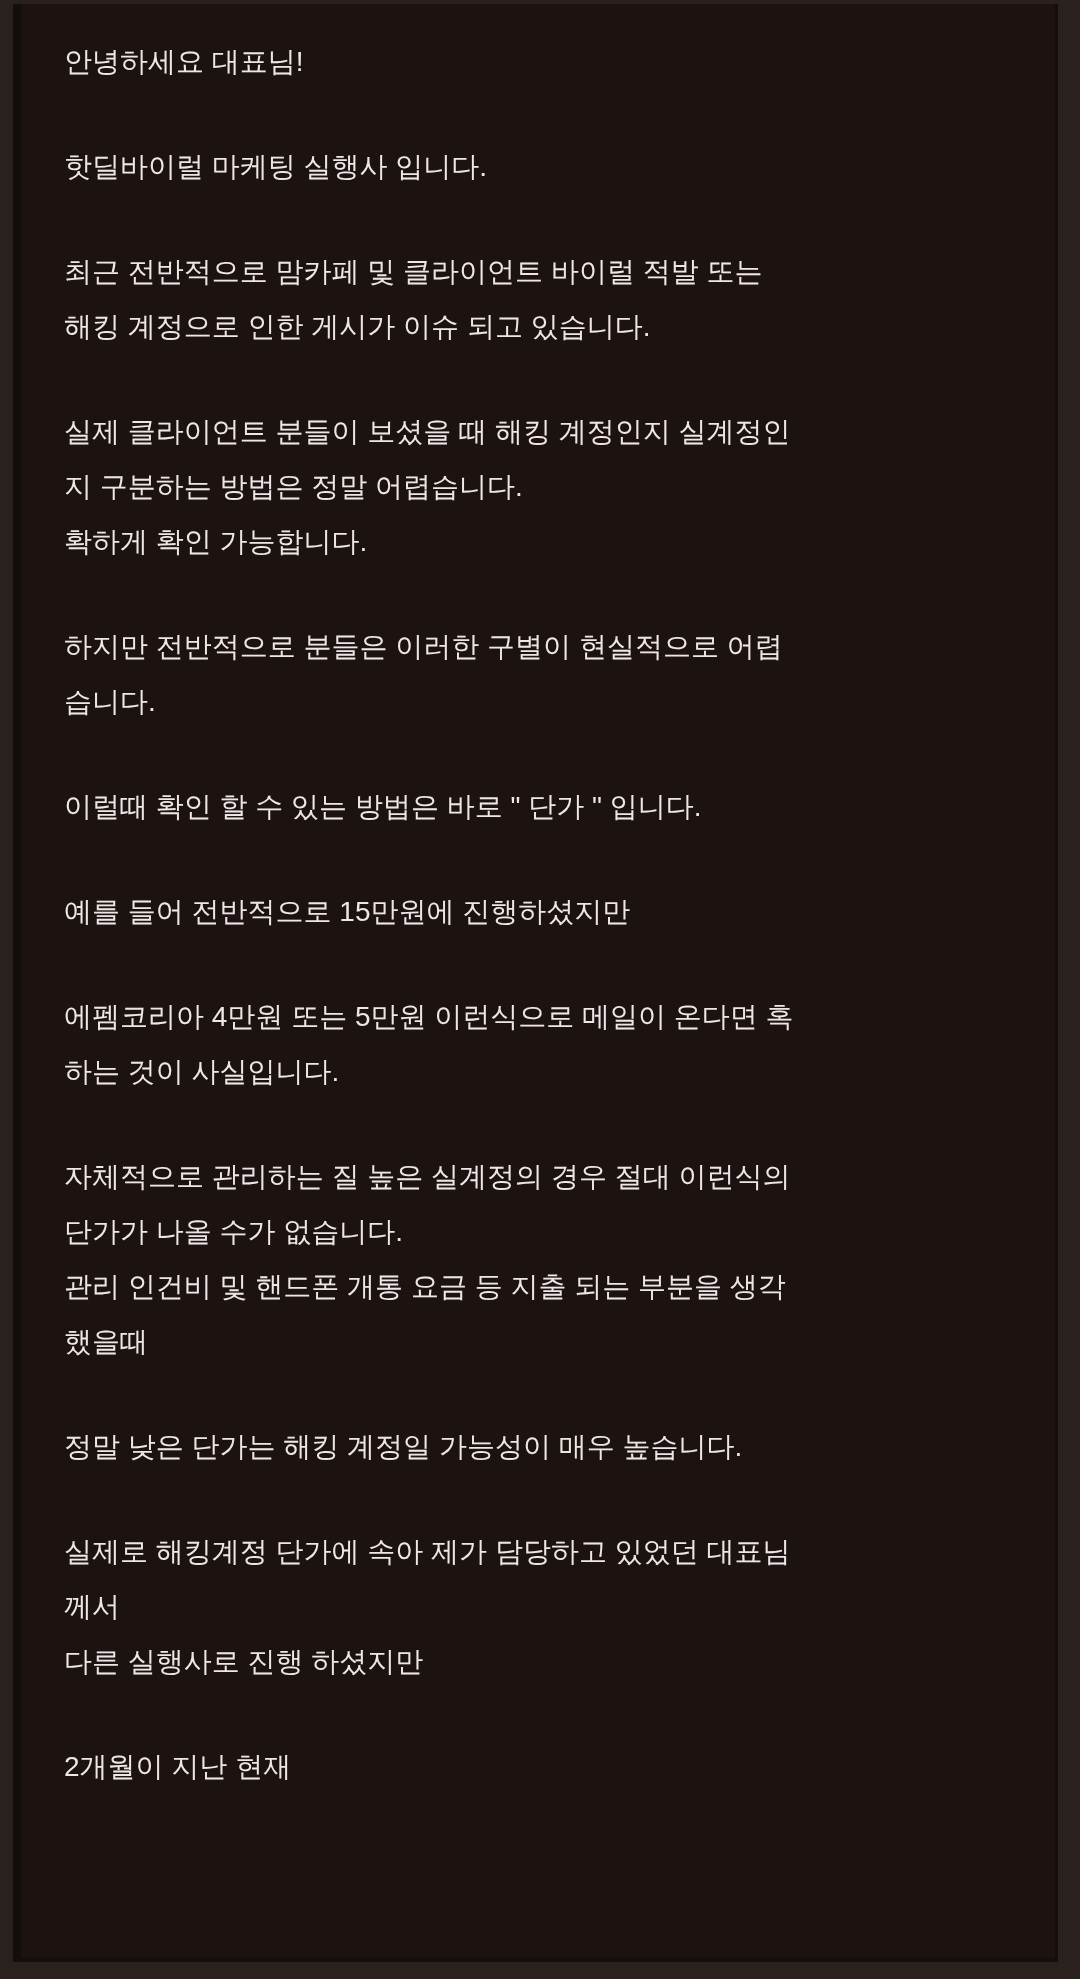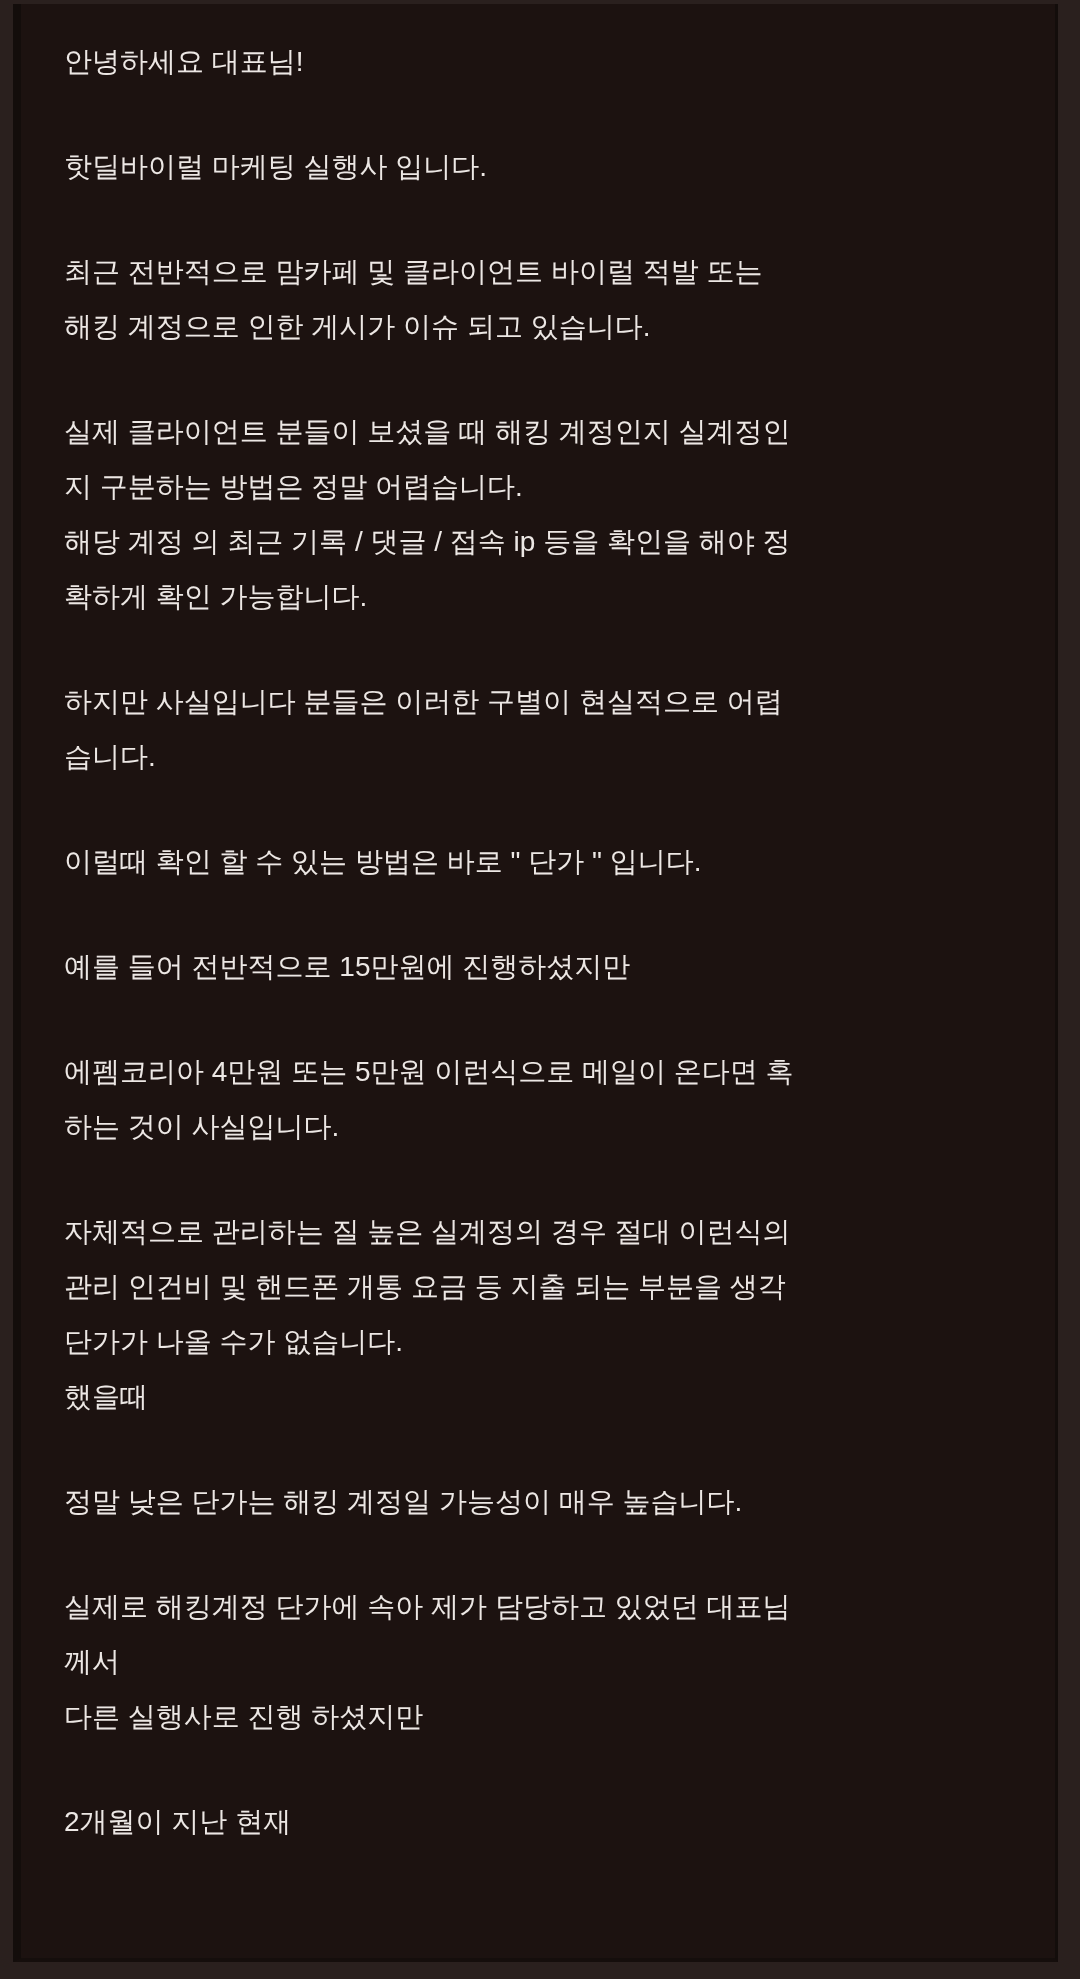--- a/index.html
+++ b/index.html
@@ -49,47 +49,46 @@
     </div>
 
     <div class="paragraph">
       <div class="line">최근 전반적으로 맘카페 및 클라이언트 바이럴 적발 또는</div>
       <div class="line">해킹 계정으로 인한 게시가 이슈 되고 있습니다.</div>
     </div>
 
     <div class="paragraph">
       <div class="line">실제 클라이언트 분들이 보셨을 때 해킹 계정인지 실계정인</div>
       <div class="line">지 구분하는 방법은 정말 어렵습니다.</div>
-      <div class="line">해당 계정 의 최근 기록 / 댓글 / 접속 ip 등을 확인을 해야 정</div>
       <div class="line">확하게 확인 가능합니다.</div>
     </div>
 
     <div class="paragraph">
-      <div class="line">하지만 사실입니다 분들은 이러한 구별이 현실적으로 어렵</div>
+      <div class="line">하지만 전반적으로 분들은 이러한 구별이 현실적으로 어렵</div>
       <div class="line">습니다.</div>
     </div>
 
     <div class="paragraph">
       <div class="line">이럴때 확인 할 수 있는 방법은 바로 " 단가 " 입니다.</div>
     </div>
 
 
     <div class="paragraph">
       <div class="line">예를 들어 전반적으로 15만원에 진행하셨지만</div>
     </div>
 
     <div class="paragraph">
       <div class="line">에펨코리아 4만원 또는 5만원 이런식으로 메일이 온다면 혹</div>
       <div class="line">하는 것이 사실입니다.</div>
     </div>
 
     <div class="paragraph">
       <div class="line">자체적으로 관리하는 질 높은 실계정의 경우 절대 이런식의</div>
+      <div class="line">단가가 나올 수가 없습니다.</div>
       <div class="line">관리 인건비 및 핸드폰 개통 요금 등 지출 되는 부분을 생각</div>
-      <div class="line">단가가 나올 수가 없습니다.</div>
       <div class="line">했을때</div>
     </div>
 
     <div class="paragraph">
       <div class="line">정말 낮은 단가는 해킹 계정일 가능성이 매우 높습니다.</div>
     </div>
 
     <div class="paragraph">
       <div class="line">실제로 해킹계정 단가에 속아 제가 담당하고 있었던 대표님</div>
       <div class="line">께서</div>

